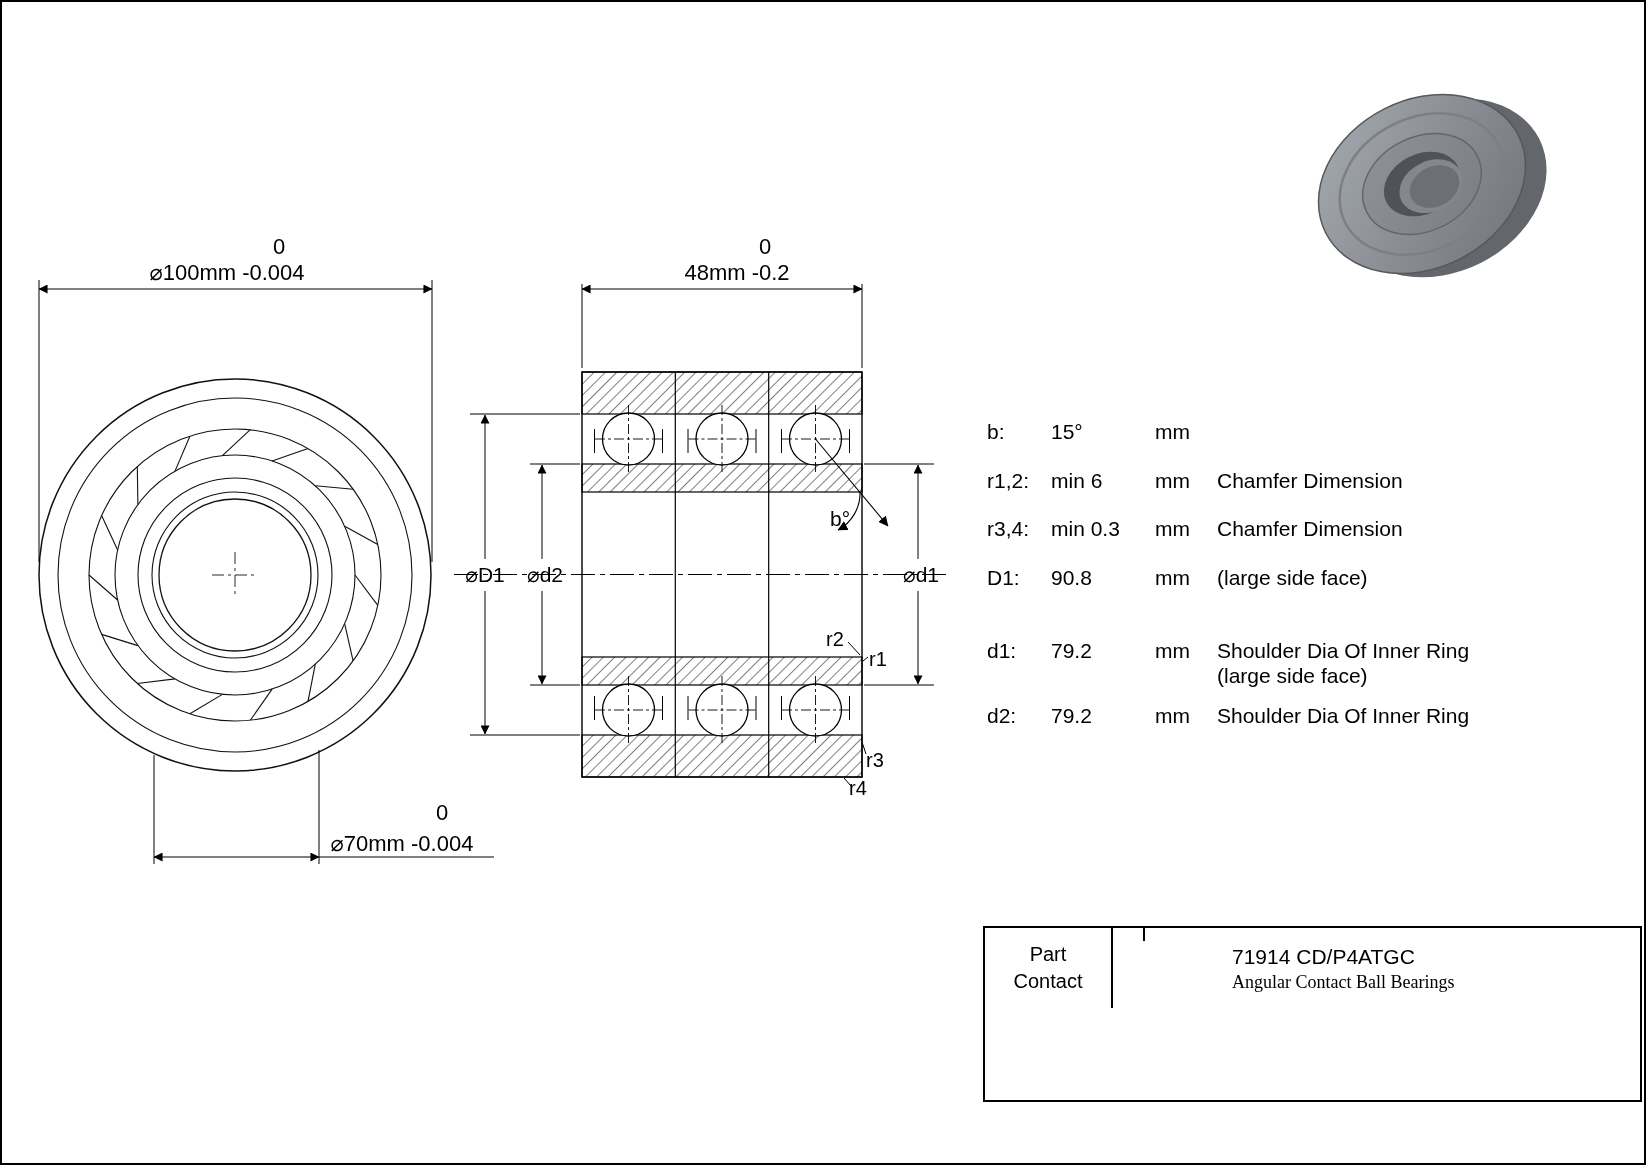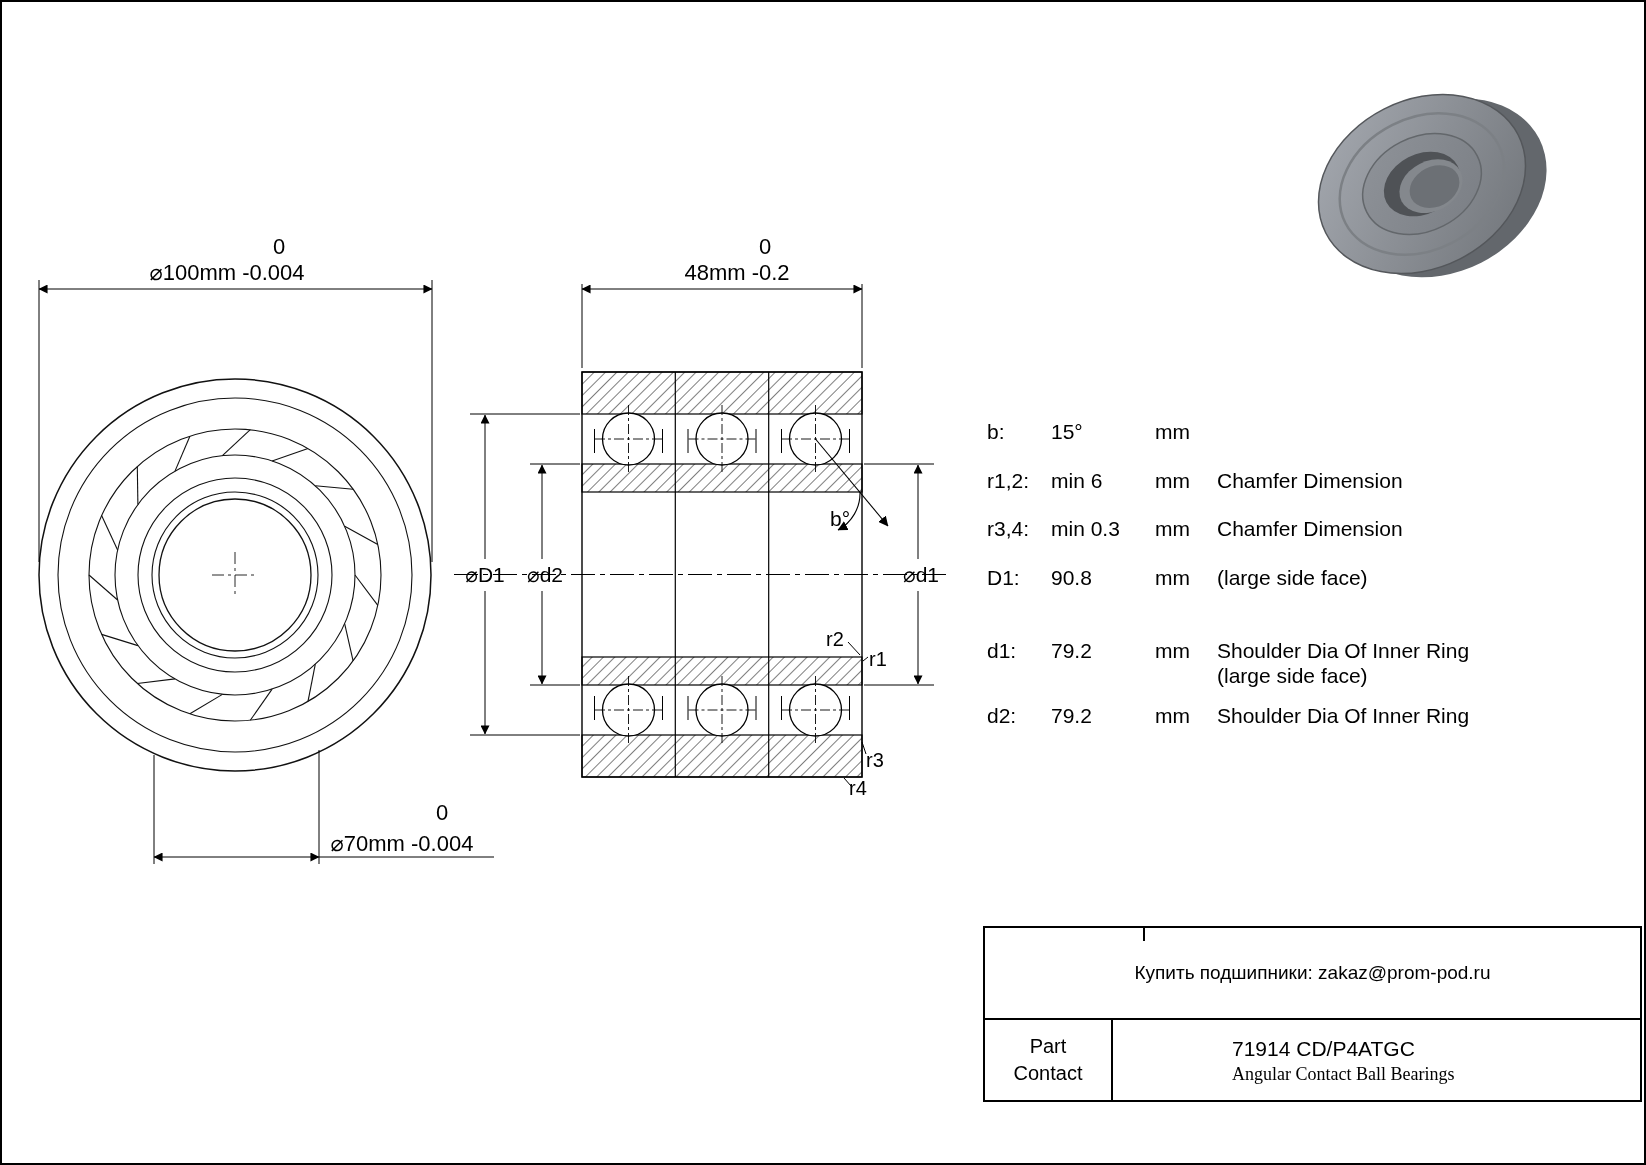--- a/index.html
+++ b/index.html
@@ -261,21 +261,20 @@
       <span>79.2</span>
       <span>mm</span>
       <span>
         <div>Shoulder Dia Of Inner Ring</div>
       </span>
     </div>
   </div>
 
   <div class="title-block">
     <div class="tb-tick"></div>
-    <div class="tb-top">Купить подшипники: zakaz@prom-pod.ru</div>
     <div class="tb-bottom">
       <div class="tb-part-label">
         <div>Part</div>
         <div>Contact</div>
       </div>
       <div class="tb-part-info">
         <div class="tb-part-number">71914 CD/P4ATGC</div>
         <div class="tb-part-type">Angular Contact Ball Bearings</div>
       </div>
     </div>

